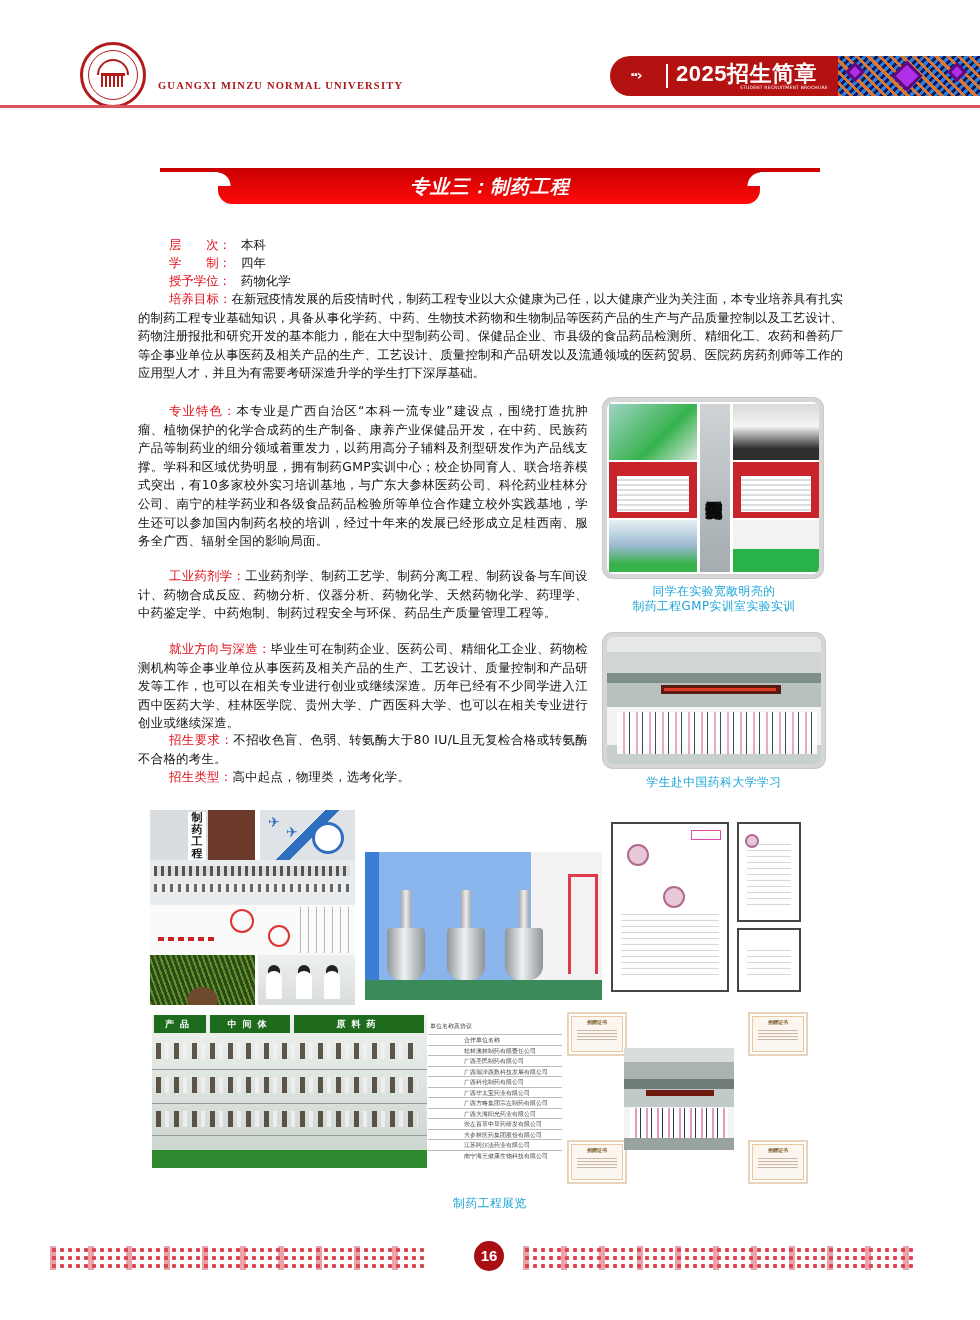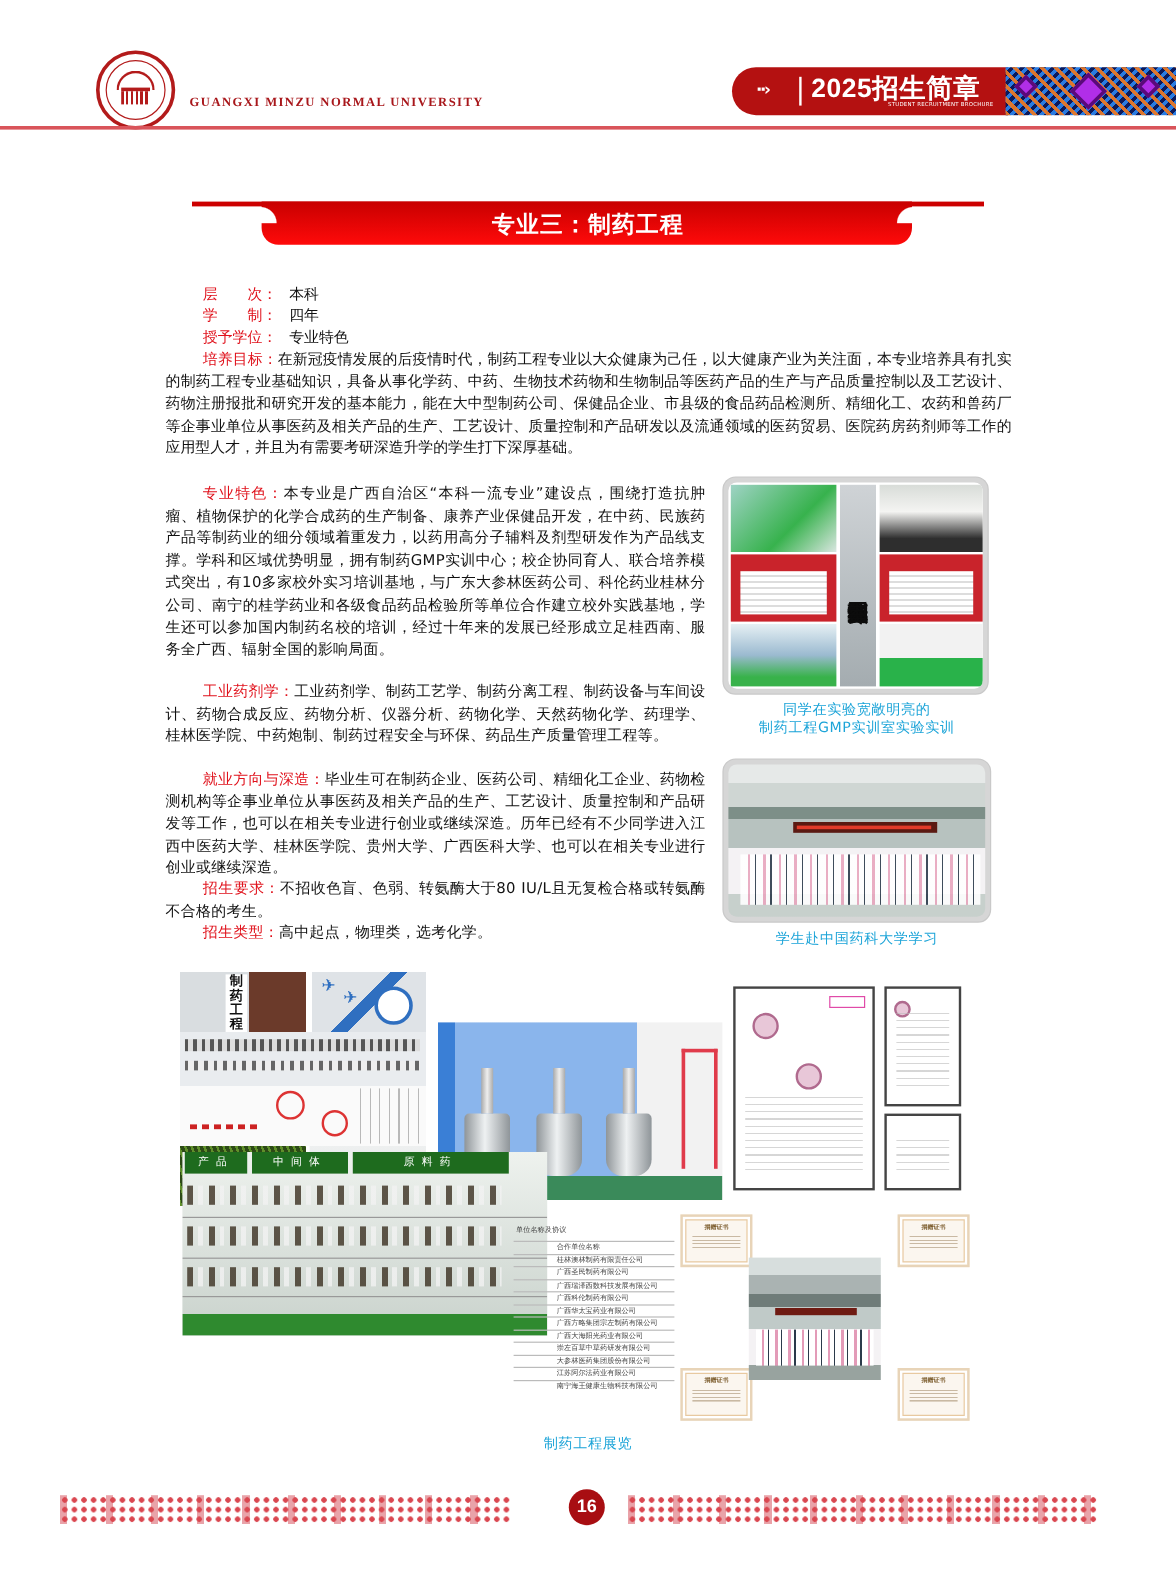--- a/index.html
+++ b/index.html
@@ -26,21 +26,21 @@
   .brochure-tab .sub { position: absolute; left: 130px; top: 29px; color: #fff; font-size: 4.5px; letter-spacing: 0.2px; }
   .pattern-strip { position: absolute; left: 838px; top: 56px; width: 142px; height: 40px;
     background:
       repeating-linear-gradient(45deg, rgba(230,120,40,0.95) 0 3px, transparent 3px 8px),
       repeating-linear-gradient(-45deg, #2a7be0 0 3px, #0b1a5c 3px 6px);
   }
   .pattern-strip .diamond { position: absolute; width: 22px; height: 22px; background: #b12ee8; transform: rotate(45deg); border: 3px solid #5a0a7a; }
   .header-rule { position: absolute; left: 0; top: 105px; width: 980px; height: 3px; background: #d9545a; }
 
   
-  .section-banner { position: absolute; left: 160px; top: 168px; width: 660px; height: 36px; }
+  .section-banner { position: absolute; left: 160px; top: 168px; width: 660px; height: 36px; font-style: italic; }
   .section-banner .rule { position: absolute; left: 0; top: 0; width: 660px; height: 4px; background: #c00; }
   .section-banner .tab { position: absolute; left: 58px; top: 0; width: 542px; height: 36px;
     background: linear-gradient(#c80000, #ff0a0a); border-radius: 0 0 14px 14px; }
   .section-banner .tab::before, .section-banner .tab::after { content: ""; position: absolute; top: 4px; width: 14px; height: 14px; background: #fff; }
   .section-banner .tab::before { left: -1px; border-radius: 0 0 0 0; background: radial-gradient(circle at 0 100%, #fff 13px, transparent 14px); }
   .section-banner .tab::after { right: -1px; background: radial-gradient(circle at 100% 100%, #fff 13px, transparent 14px); }
   .section-banner .label { position: absolute; left: 0; width: 660px; top: 6px; text-align: center; color: #fff; font-weight: bold; font-size: 19px; letter-spacing: 1px; }
 
   
   .text { position: absolute; font-size: 12.4px; line-height: 18.6px; color: #111; text-align: justify; }
@@ -90,21 +90,21 @@
   .c7 .tank { position: absolute; bottom: 20px; width: 38px; height: 52px; border-radius: 4px 4px 14px 14px; background: linear-gradient(90deg,#8f9599,#eef1f2 45%,#8f9599); }
   .c7 .tank::after { content: ""; position: absolute; left: 14px; top: -38px; width: 10px; height: 38px; background: linear-gradient(90deg,#aaa,#eee,#aaa); }
   .c7 .floor { position: absolute; left: 0; bottom: 0; width: 100%; height: 20px; background: #3a8a5a; }
   .c7 .frame { position: absolute; right: 4px; top: 22px; width: 30px; height: 100px; border: 3px solid #e03b4b; border-bottom: none; }
   .c8 { left: 607px; top: 818px; width: 198px; height: 180px; background: #fff; }
   .doc { position: absolute; background: #fff; border: 2px solid #444; }
   .doc .lines { position: absolute; left: 8px; right: 8px; top: 20px; bottom: 10px; background: repeating-linear-gradient(#bbb 0 1px, transparent 1px 6px); opacity: 0.6; }
   .doc .logo { position: absolute; width: 22px; height: 22px; border-radius: 50%; background: #e8c7d8; border: 2px solid #b06a8e; }
   .doc .stamp { position: absolute; width: 30px; height: 10px; border: 1px solid #e04aa8; }
 
-  .c9 { left: 152px; top: 960px; width: 304px; height: 153px; background: linear-gradient(#eef2ee, #c9d2cc); }
+  .c9 { left: 152px; top: 1015px; width: 275px; height: 153px; background: linear-gradient(#eef2ee, #c9d2cc); font-weight: bold; }
   .c9 .hdr { position: absolute; top: 0; height: 18px; background: #1e6b1e; color: #fff; font-size: 9px; text-align: center; line-height: 18px; letter-spacing: 6px; }
   .c9 .shelf { position: absolute; left: 0; width: 100%; height: 1px; background: #999; }
   .c9 .items { position: absolute; left: 4px; width: 262px; height: 16px; background: repeating-linear-gradient(90deg, #3a2f20 0 5px, transparent 5px 9px, #f2f2f2 9px 13px, transparent 13px 18px); opacity: 0.8; }
   .c9 .base { position: absolute; left: 0; bottom: 0; width: 100%; height: 18px; background: #2f8a2f; }
 
   .partner-table { position: absolute; left: 428px; top: 1018px; width: 134px; font-family: "DejaVu Serif", "Liberation Serif", serif; font-size: 6px; color: #444; }
   .partner-table .ttl { height: 16px; line-height: 16px; padding-left: 2px; }
   .partner-table .row { height: 10.5px; line-height: 10.5px; border-top: 1px solid #bbb; padding-left: 36px; white-space: nowrap; overflow: hidden; }
   .partner-table .row:first-of-type { border-top: 1px solid #999; }
 
@@ -159,33 +159,33 @@
   <div class="label">专业三：制药工程</div>
 </div>
 
 <div class="meta-row" style="top:236px;">
   <span class="lbl">层　　次：</span><span>本科</span>
 </div>
 <div class="meta-row" style="top:254px;">
   <span class="lbl">学　　制：</span><span>四年</span>
 </div>
 <div class="meta-row" style="top:272px;">
-  <span class="lbl">授予学位：</span><span>专业特色</span>
+  <span class="lbl">授予学位：</span><span>药物化学</span>
 </div>
 
 <p class="text full indent" style="top:290px;">
   <span class="lbl">培养目标：</span><span>在新冠疫情发展的后疫情时代，制药工程专业以大众健康为己任，以大健康产业为关注面，本专业培养具有扎实的制药工程专业基础知识，具备从事化学药、中药、生物技术药物和生物制品等医药产品的生产与产品质量控制以及工艺设计、药物注册报批和研究开发的基本能力，能在大中型制药公司、保健品企业、市县级的食品药品检测所、精细化工、农药和兽药厂等企事业单位从事医药及相关产品的生产、工艺设计、质量控制和产品研发以及流通领域的医药贸易、医院药房药剂师等工作的应用型人才，并且为有需要考研深造升学的学生打下深厚基础。</span>
 </p>
 
 <p class="text narrow indent" style="top:402px;">
   <span class="lbl">专业特色：</span><span>本专业是广西自治区“本科一流专业”建设点，围绕打造抗肿瘤、植物保护的化学合成药的生产制备、康养产业保健品开发，在中药、民族药产品等制药业的细分领域着重发力，以药用高分子辅料及剂型研发作为产品线支撑。学科和区域优势明显，拥有制药GMP实训中心；校企协同育人、联合培养模式突出，有10多家校外实习培训基地，与广东大参林医药公司、科伦药业桂林分公司、南宁的桂学药业和各级食品药品检验所等单位合作建立校外实践基地，学生还可以参加国内制药名校的培训，经过十年来的发展已经形成立足桂西南、服务全广西、辐射全国的影响局面。</span>
 </p>
 
 <p class="text narrow indent" style="top:567px;">
-  <span class="lbl">工业药剂学：</span><span>工业药剂学、制药工艺学、制药分离工程、制药设备与车间设计、药物合成反应、药物分析、仪器分析、药物化学、天然药物化学、药理学、桂林医学院、中药炮制、制药过程安全与环保、药品生产质量管理工程等。</span>
+  <span class="lbl">工业药剂学：</span><span>工业药剂学、制药工艺学、制药分离工程、制药设备与车间设计、药物合成反应、药物分析、仪器分析、药物化学、天然药物化学、药理学、中药鉴定学、中药炮制、制药过程安全与环保、药品生产质量管理工程等。</span>
 </p>
 
 <p class="text narrow indent" style="top:640px;">
   <span class="lbl">就业方向与深造：</span><span>毕业生可在制药企业、医药公司、精细化工企业、药物检测机构等企事业单位从事医药及相关产品的生产、工艺设计、质量控制和产品研发等工作，也可以在相关专业进行创业或继续深造。历年已经有不少同学进入江西中医药大学、桂林医学院、贵州大学、广西医科大学、也可以在相关专业进行创业或继续深造。</span>
 </p>
 
 <p class="text narrow indent" style="top:731px;">
   <span class="lbl">招生要求：</span><span>不招收色盲、色弱、转氨酶大于80  IU/L且无复检合格或转氨酶不合格的考生。</span>
 </p>
 

